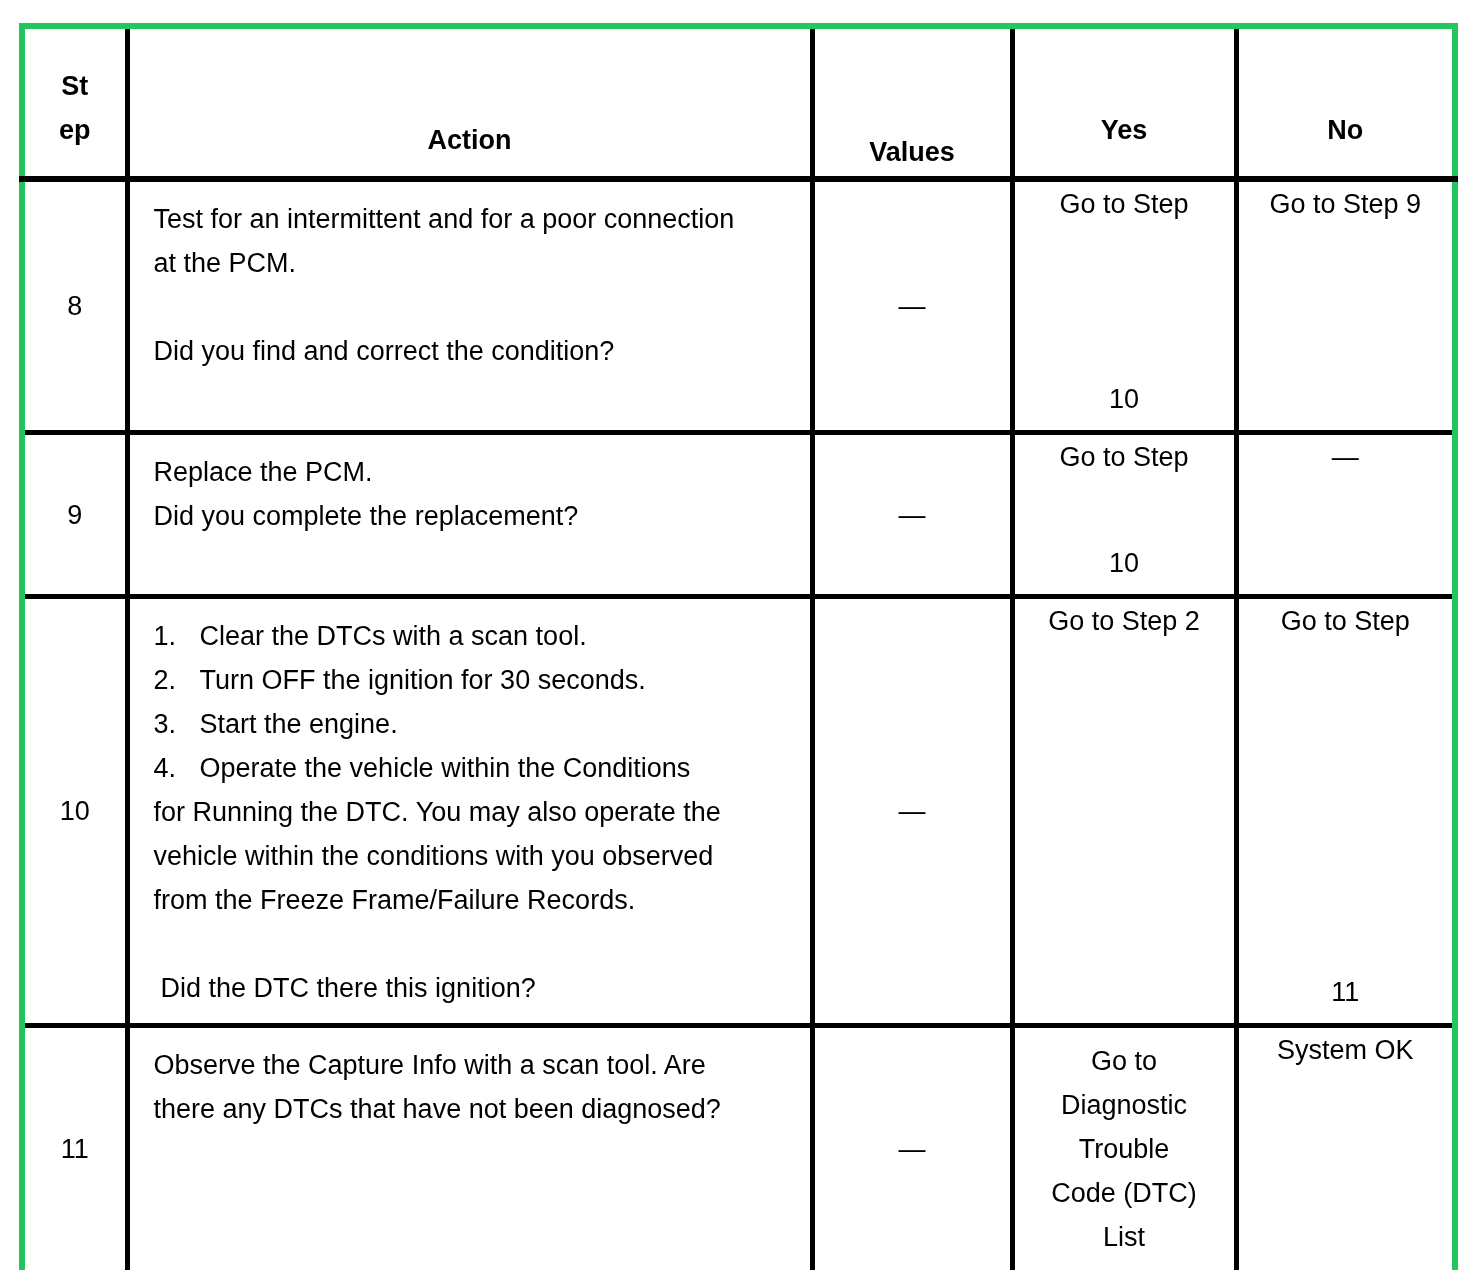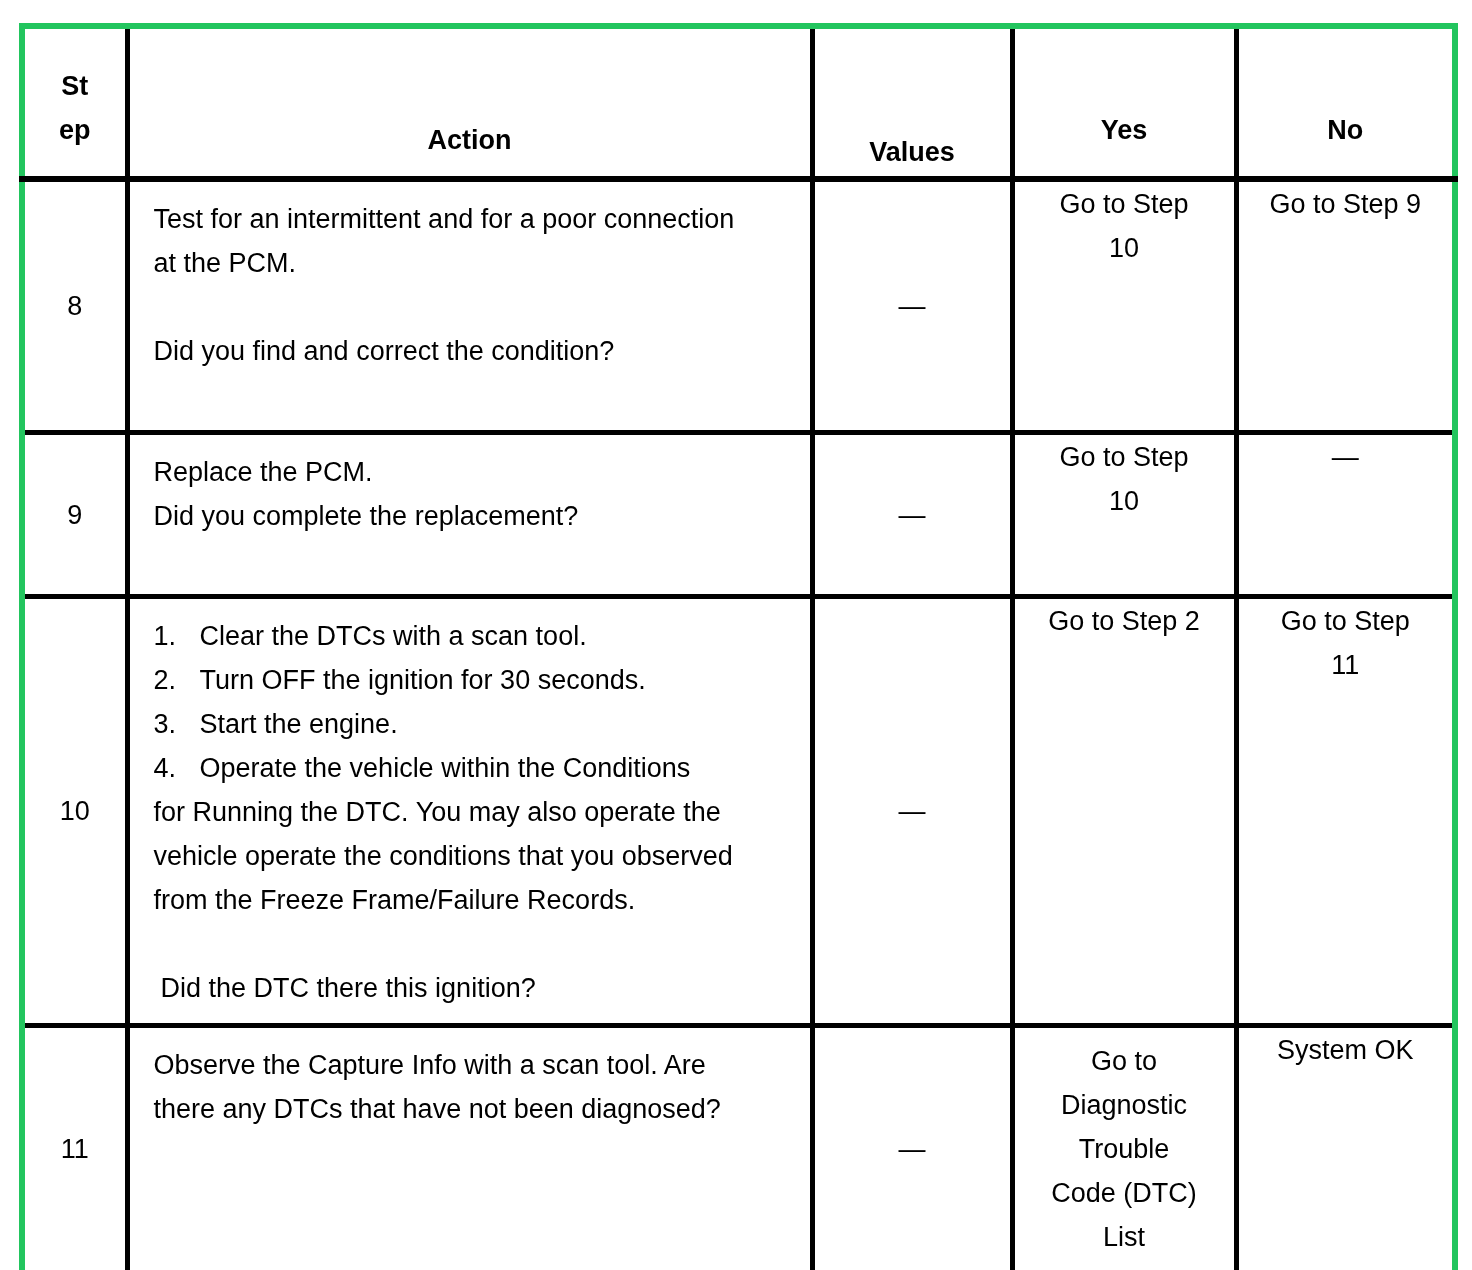--- a/index.html
+++ b/index.html
@@ -39,21 +39,21 @@
     box-sizing: border-box;
     display: flex;
     flex-direction: column;
     width: 100%;
     font-size: 27px;
     line-height: 44px;
   }
   .hdr { font-weight: bold; }
   .vt { justify-content: flex-start; padding-top: 15px; }
   .vm { justify-content: center; }
-  .vb { justify-content: flex-start; padding-bottom: 3px; }
+  .vb { justify-content: space-between; padding-bottom: 9px; }
   .vb-hdr { justify-content: flex-end; padding-bottom: 2px; }
   .hc { align-items: center; text-align: center; }
   .hl { align-items: stretch; text-align: left; padding-left: 24px; padding-right: 8px; }
   .line { min-height: 44px; line-height: 44px; white-space: nowrap; }
   .sp { height: 44px; }
   .num { display: inline-block; width: 46px; }
   .indent-sm { padding-left: 7px; }
 </style>
 </head>
 <body>
@@ -167,21 +167,21 @@
             <div class="line">10</div>
           </div>
         </td>
         <td>
           <div class="cell vt hl" style="height:424px">
             <div class="line"><span class="num">1.</span><span>Clear the DTCs with a scan tool.</span></div>
             <div class="line"><span class="num">2.</span><span>Turn OFF the ignition for 30 seconds.</span></div>
             <div class="line"><span class="num">3.</span><span>Start the engine.</span></div>
             <div class="line"><span class="num">4.</span><span>Operate the vehicle within the Conditions</span></div>
             <div class="line">for Running the DTC. You may also operate the</div>
-            <div class="line">vehicle operate the conditions that you observed</div>
+            <div class="line">vehicle within the conditions with you observed</div>
             <div class="line">from the Freeze Frame/Failure Records.</div>
             <div class="sp"></div>
             <div class="line indent-sm">Did the DTC there this ignition?</div>
           </div>
         </td>
         <td>
           <div class="cell vm hc" style="height:424px">
             <div class="line">—</div>
           </div>
         </td>

